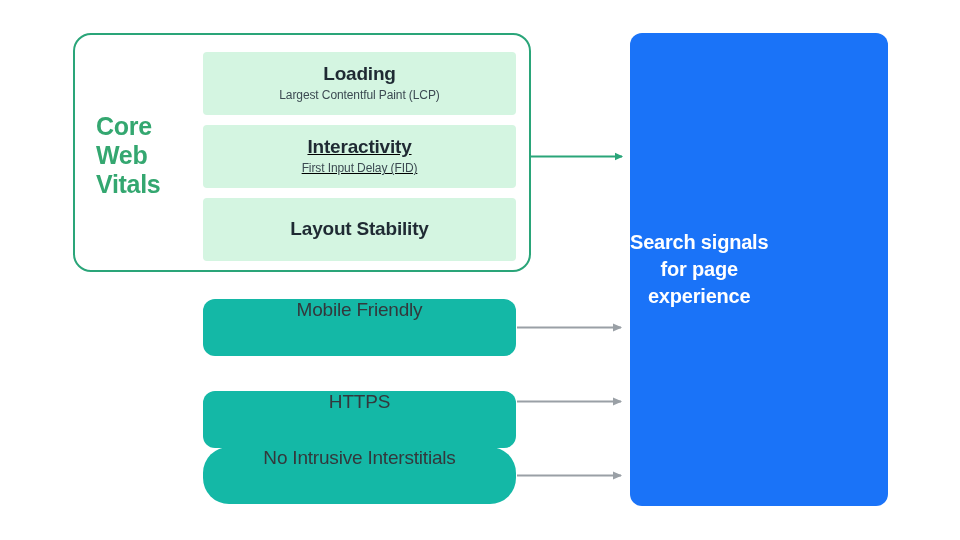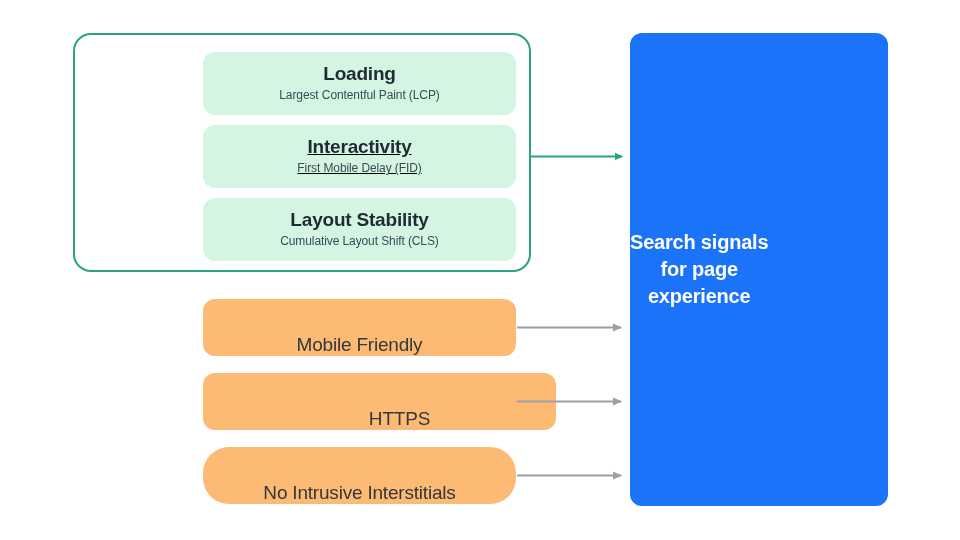--- a/index.html
+++ b/index.html
@@ -49,21 +49,21 @@
     text-align: left;
   }
 
   
   .metric-card {
     position: absolute;
     left: 203px;
     width: 313px;
     height: 63px;
     background: #d4f5e1;
-    border-radius: 12px;
+    border-radius: 4px;
     display: flex;
     flex-direction: column;
     align-items: center;
     justify-content: center;
   }
   .metric-card.m1 { top: 52px; }
   .metric-card.m2 { top: 125px; text-decoration: underline; }
   .metric-card.m3 { top: 198px; }
 
   .metric-title {
@@ -81,28 +81,28 @@
     margin-top: 4px;
     letter-spacing: -0.1px;
   }
 
   
   .signal-card {
     position: absolute;
     left: 203px;
     width: 313px;
     height: 57px;
-    background: #fdba74;
+    background: #14b8a6;
     border-radius: 12px;
     display: flex;
-    align-items: flex-end;
+    align-items: flex-start;
     justify-content: center;
   }
   .signal-card.s1 { top: 299px; }
-  .signal-card.s2 { top: 373px; padding-left: 40px; }
+  .signal-card.s2 { top: 391px; }
   .signal-card.s3 { top: 447px; border-radius: 26px; }
 
   .signal-label {
     color: #33383c;
     font-size: 19px;
     font-weight: normal;
     letter-spacing: -0.2px;
   }
 
   
@@ -136,34 +136,34 @@
     pointer-events: none;
   }
 </style>
 </head>
 <body>
 
 <div id="diagram">
 
   <div class="cwv-container"></div>
 
+  <div class="cwv-label"><span>Core</span><br><span>Web</span><br><span>Vitals</span></div>
 
   <div class="metric-card m1">
     <div class="metric-title">Loading</div>
     <div class="metric-sub">Largest Contentful Paint (LCP)</div>
   </div>
 
   <div class="metric-card m2">
     <div class="metric-title">Interactivity</div>
-    <div class="metric-sub">First Mobile Delay (FID)</div>
+    <div class="metric-sub">First Input Delay (FID)</div>
   </div>
 
   <div class="metric-card m3">
     <div class="metric-title">Layout Stability</div>
-    <div class="metric-sub">Cumulative Layout Shift (CLS)</div>
   </div>
 
   <div class="signal-card s1">
     <div class="signal-label">Mobile Friendly</div>
   </div>
   <div class="signal-card s2">
     <div class="signal-label">HTTPS</div>
   </div>
   <div class="signal-card s3">
     <div class="signal-label">No Intrusive Interstitials</div>

